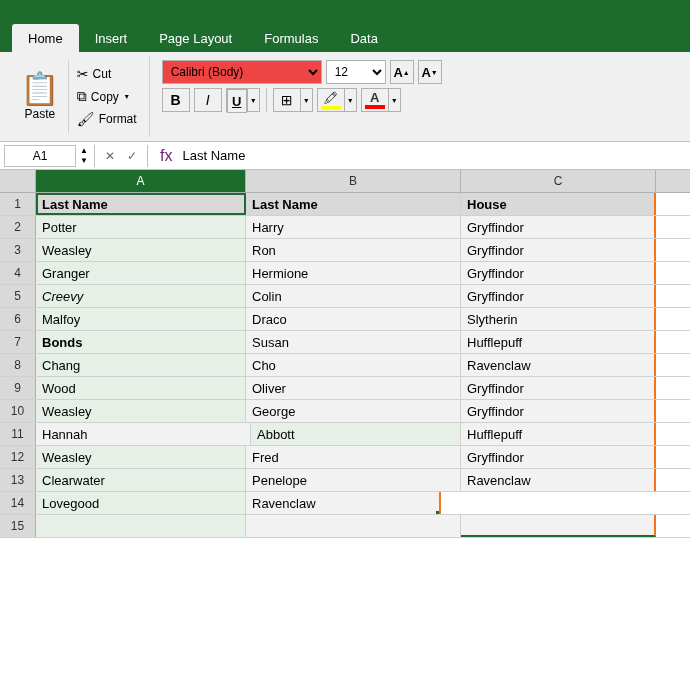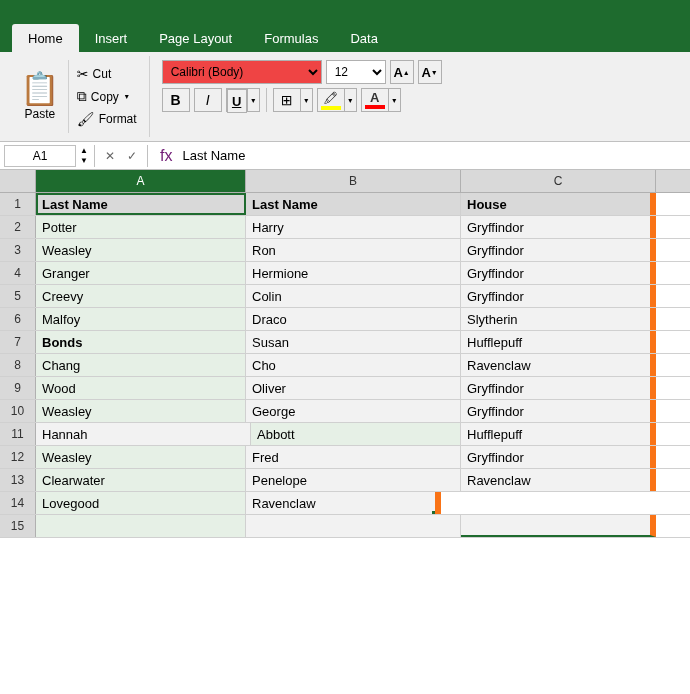--- a/index.html
+++ b/index.html
@@ -261,21 +261,21 @@
       display: flex;
       align-items: center;
       overflow: hidden;
       background: #f2f2f2;
     }
     .cell.selected-col {
       background: #e6f0e6;
     }
     .cell-a { width: 210px; }
     .cell-b { width: 215px; }
-    .cell-c { width: 195px; border-right: 6px solid #f97316; }
+    .cell-c { width: 195px; border-right: 2px solid #f97316; }
     .cell-c.last-row { border-bottom: 2px solid #1e6b2e; }
 
     .header-row .cell { font-weight: bold; background: #d9d9d9; }
 
     
     .cell-selected {
       outline: 2px solid #1e6b2e;
       outline-offset: -2px;
       z-index: 1;
       position: relative;
@@ -420,21 +420,21 @@
         <div class="cell cell-c">Gryffindor</div>
       </div>
       <div class="data-row">
         <div class="row-num">4</div>
         <div class="cell cell-a selected-col" style="position: relative;">Granger</div>
         <div class="cell cell-b">Hermione</div>
         <div class="cell cell-c">Gryffindor</div>
       </div>
       <div class="data-row">
         <div class="row-num">5</div>
-        <div class="cell cell-a selected-col" style="position: relative;">Creevy</div>
+        <div class="cell cell-a selected-col" style="position: relative; font-style: italic;">Creevy</div>
         <div class="cell cell-b">Colin</div>
         <div class="cell cell-c">Gryffindor</div>
       </div>
       <div class="data-row">
         <div class="row-num">6</div>
         <div class="cell cell-a selected-col" style="position: relative;">Malfoy</div>
         <div class="cell cell-b">Draco</div>
         <div class="cell cell-c">Slytherin</div>
       </div>
       <div class="data-row">

